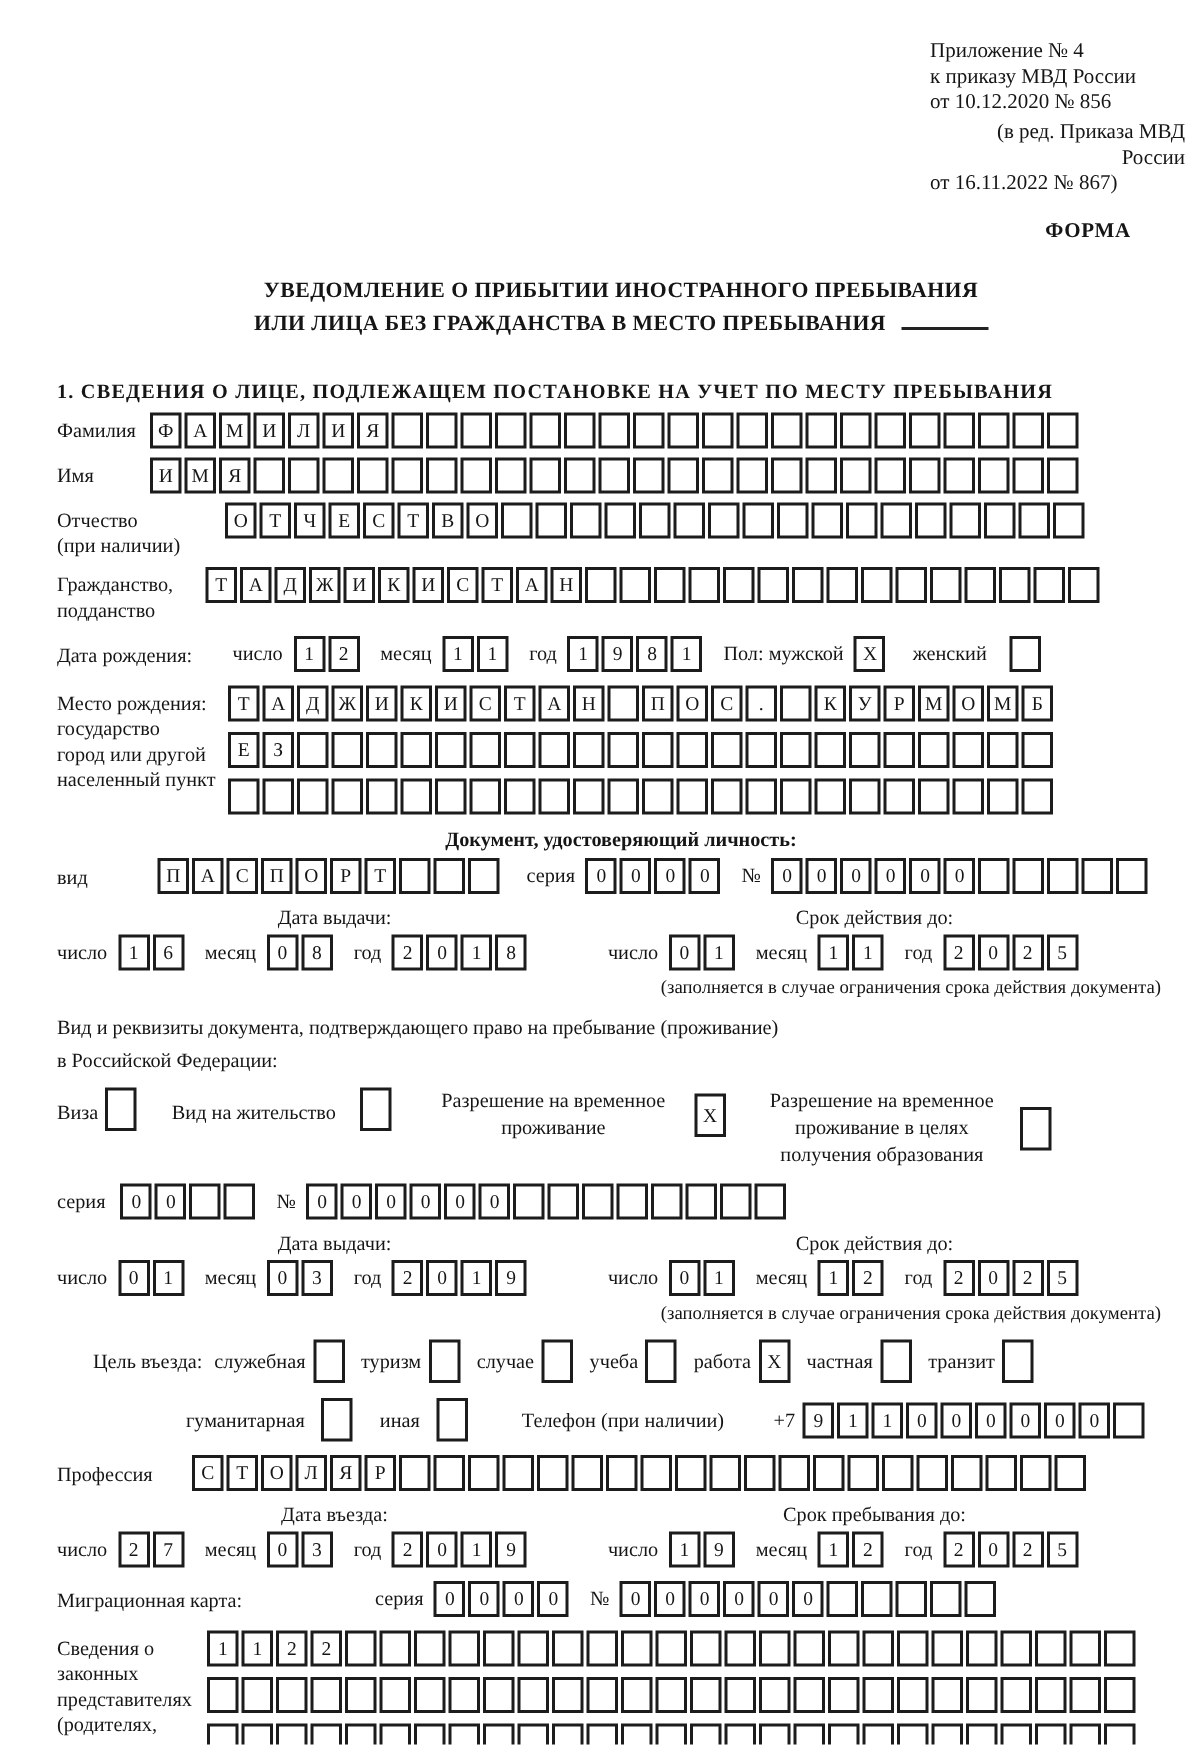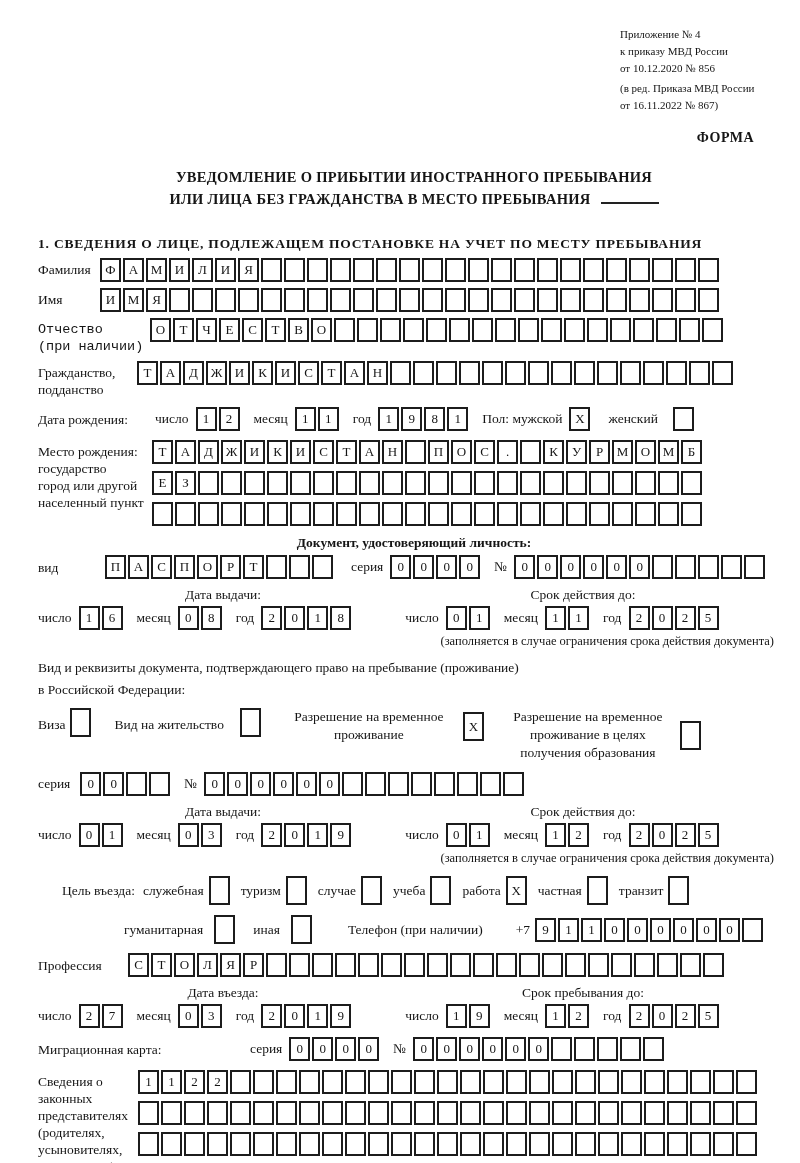--- a/index.html
+++ b/index.html
@@ -1,31 +1,31 @@
 <!DOCTYPE html>
 <html><head>
 <meta charset="utf-8">
 <style>
   html,body{margin:0;padding:0;background:#fff;}
   body{width:800px;height:1163px;overflow:hidden;color:#151515;
        font-family:"Liberation Serif","DejaVu Serif",serif;}
   .page{padding:26px 10px 0 38px;}
   
-  .hdr{margin-left:582px;font-size:11px;line-height:17px;}
-  .hdr .ed{margin-top:3px;}
+  .hdr{margin-left:582px;font-size:14px;line-height:17px;}
+  .hdr .ed{margin-top:3px;text-align:right;}
   .forma{font-weight:bold;font-size:14px;text-align:right;padding-right:36px;margin-top:16px;letter-spacing:.5px;}
   
   .title{text-align:center;font-weight:bold;font-size:14.5px;line-height:22px;margin-top:20px;letter-spacing:.3px;}
   .blank{display:inline-block;width:58px;border-bottom:2px solid #222;height:12px;margin-left:10px;}
   .sect{font-weight:bold;font-size:13.5px;margin-top:26px;letter-spacing:.8px;}
   
   .row{display:flex;align-items:flex-start;margin-top:6px;}
   .ai-c{align-items:center;}
   .rl{flex:0 0 auto;font-size:13.5px;line-height:17px;padding-top:3px;}
-  .w62{width:62px;} .w112{width:112px;font-family:Liberation Mono, monospace;} .w99{width:99px;} .w117{width:117px;} .w114{width:114px;}
+  .w62{width:62px;} .w112{width:112px;} .w99{width:99px;} .w117{width:117px;} .w114{width:114px;}
   .w67{width:67px;} .w90{width:90px;} .w100{width:100px;}
   .cells{display:flex;flex:0 0 auto;}
   .cell{box-sizing:content-box;width:17px;height:20px;border:2px solid #1c1c1c;margin-right:2px;
         font-size:13px;line-height:20px;text-align:center;flex:0 0 auto;background:#fff;}
   .tall .cell{height:25px;line-height:25px;}
   .colcells .cells{margin-bottom:7px;}
   .dl{font-size:13.5px;margin:0 7px 0 12px;white-space:nowrap;}
   .dl.first{margin-left:0;}
   .dhead{display:flex;font-size:13.5px;margin-top:8px;}
   .dhead .lh{width:370px;text-align:center;}

